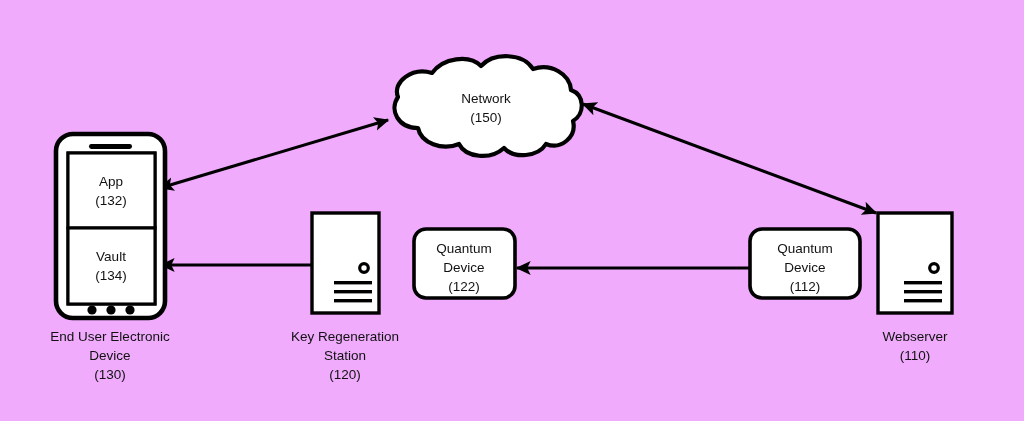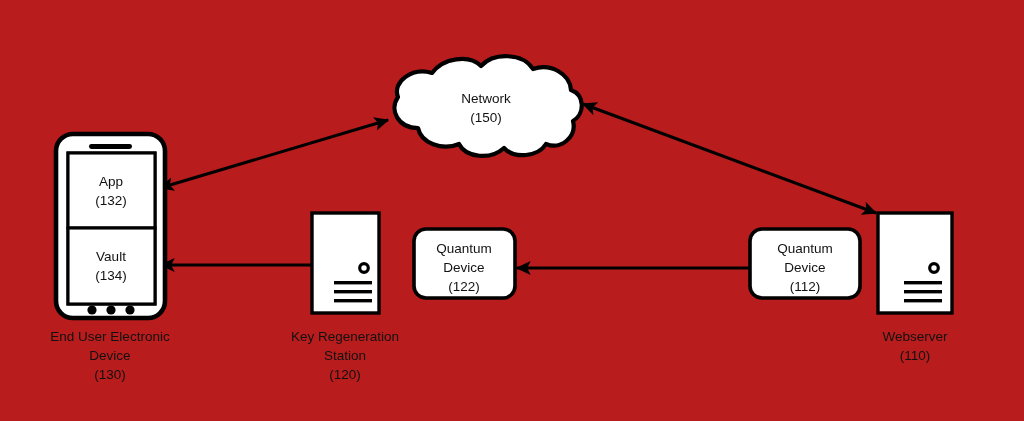--- a/index.html
+++ b/index.html
@@ -9,21 +9,21 @@
     background: #ffffff;
   }
   body {
     font-family: "Liberation Sans", sans-serif;
     color: #000000;
   }
   #canvas {
     position: relative;
     width: 1024px;
     height: 421px;
-    background: #b91c1c;
+    background: #f0abfc;
     overflow: hidden;
   }
   #diagram-svg {
     position: absolute;
     left: 0;
     top: 0;
     width: 1024px;
     height: 421px;
   }
   .node-label {

